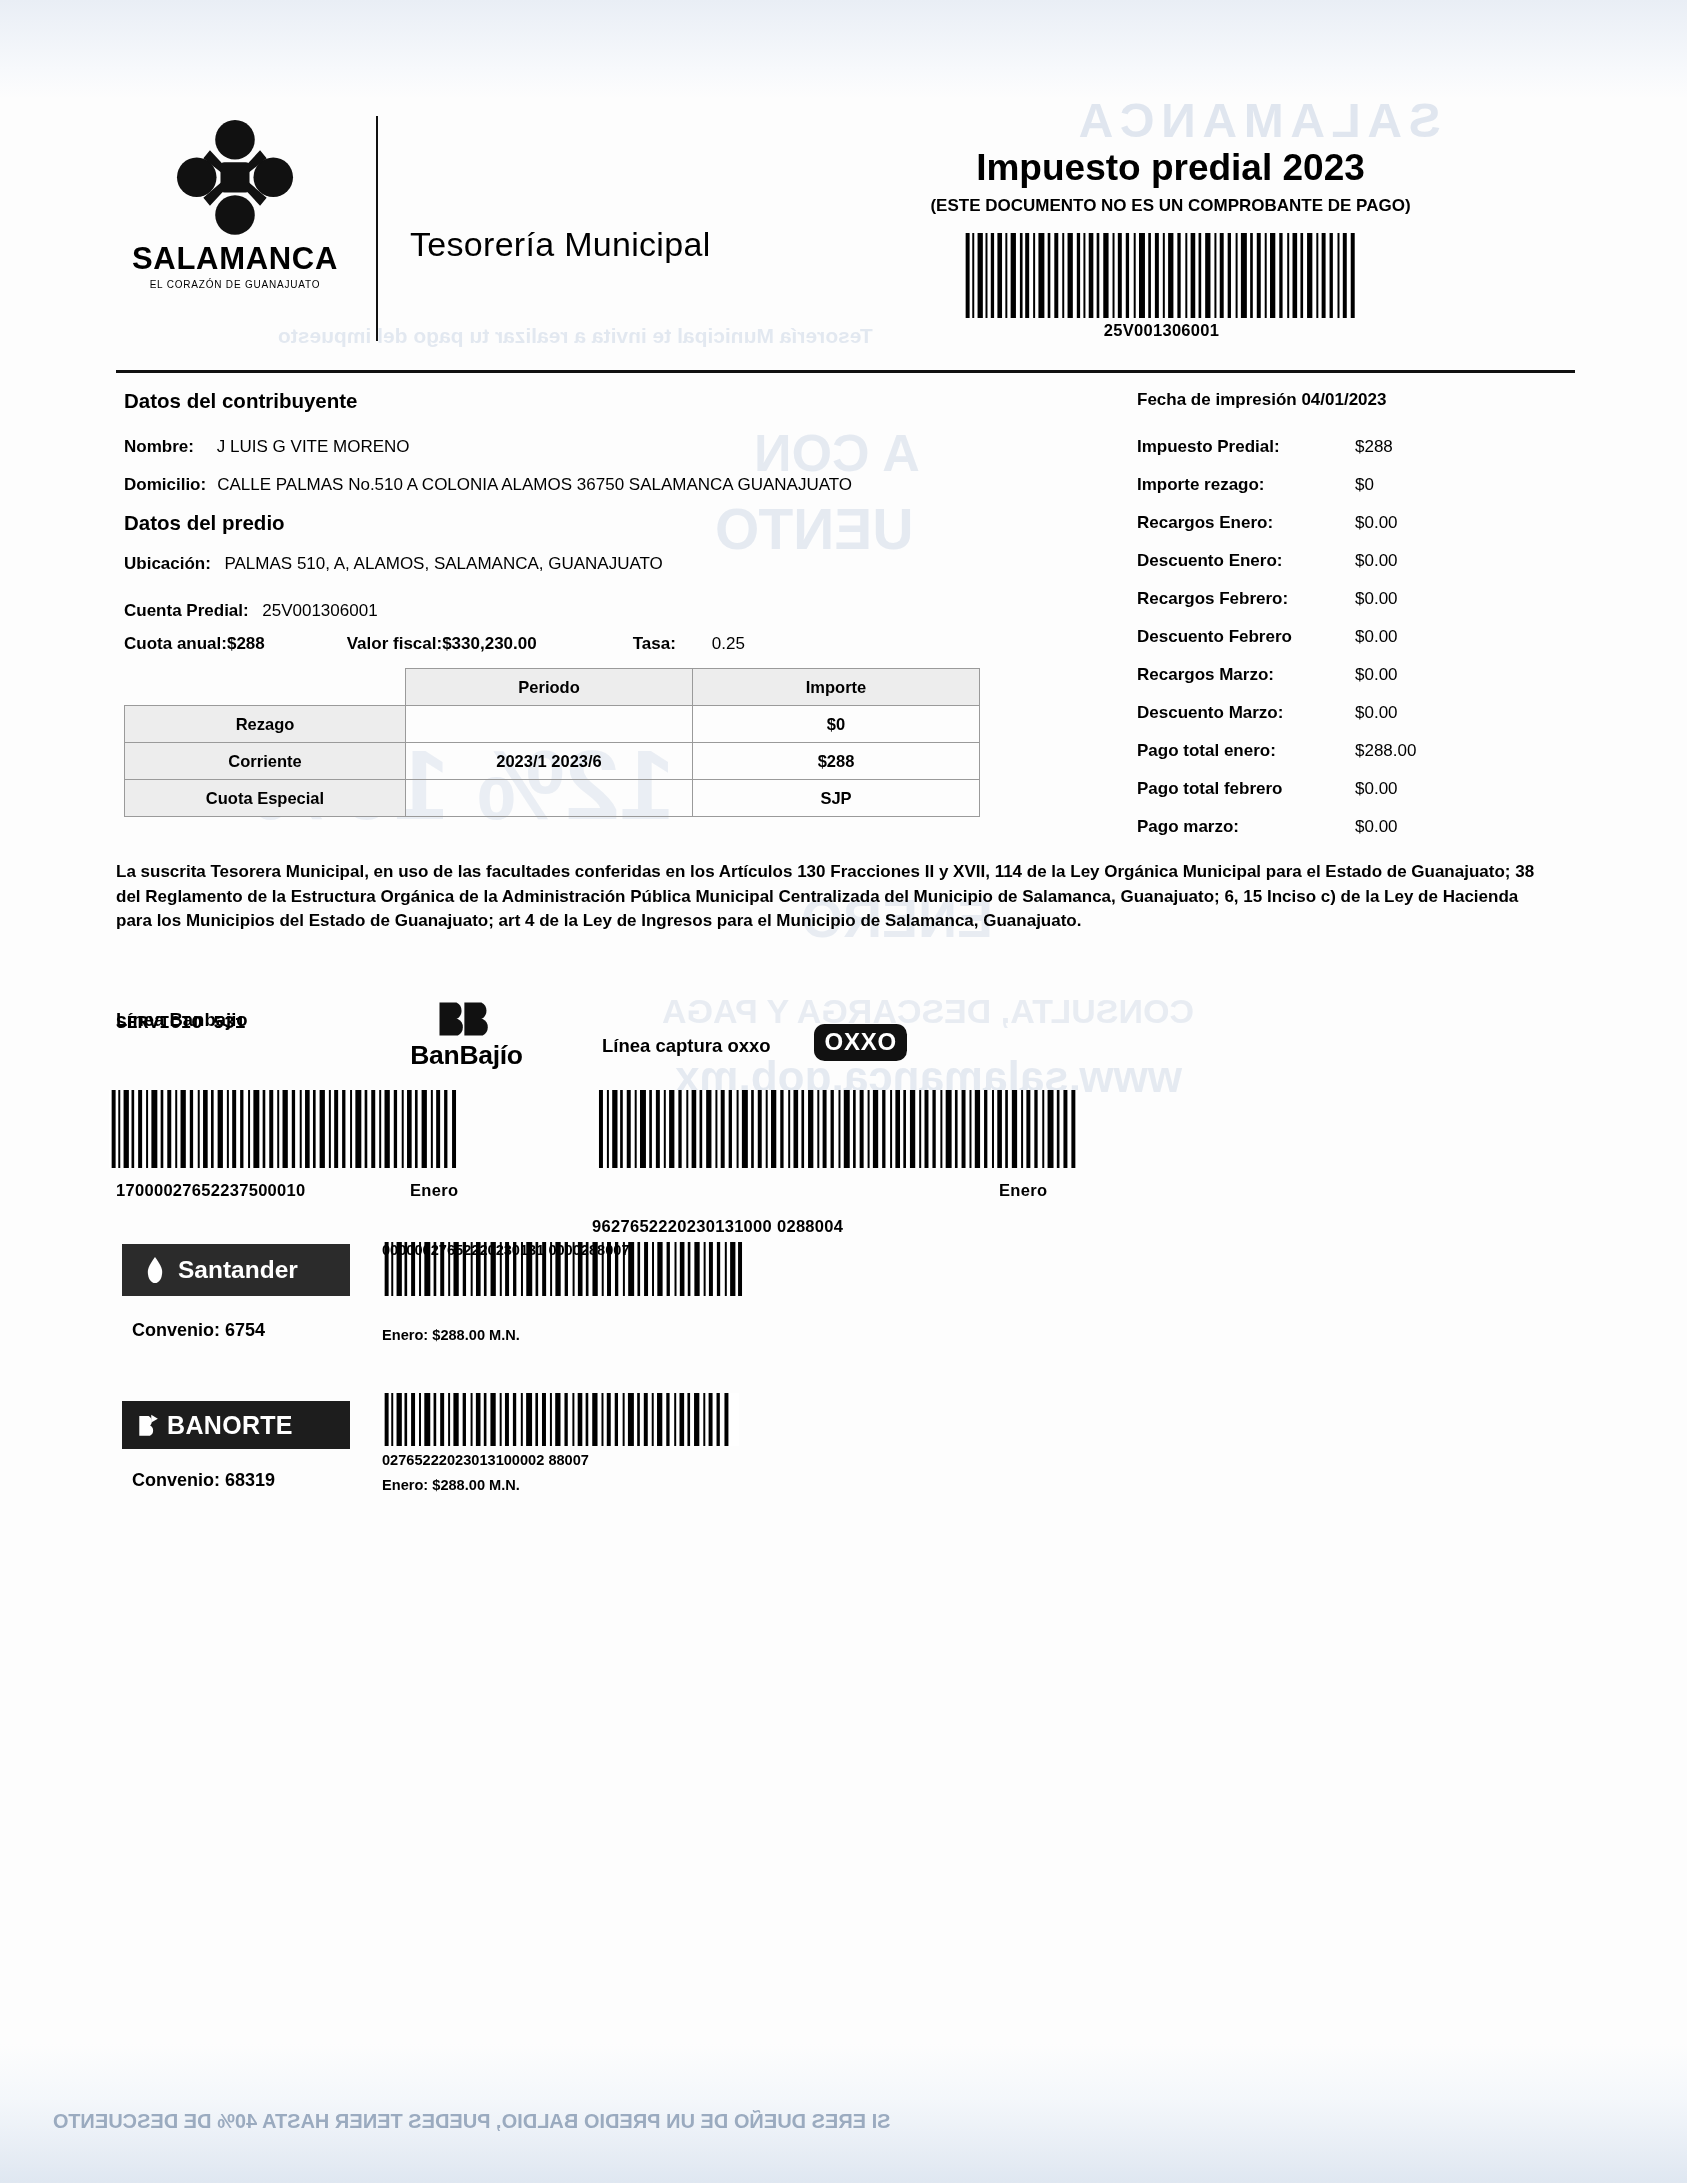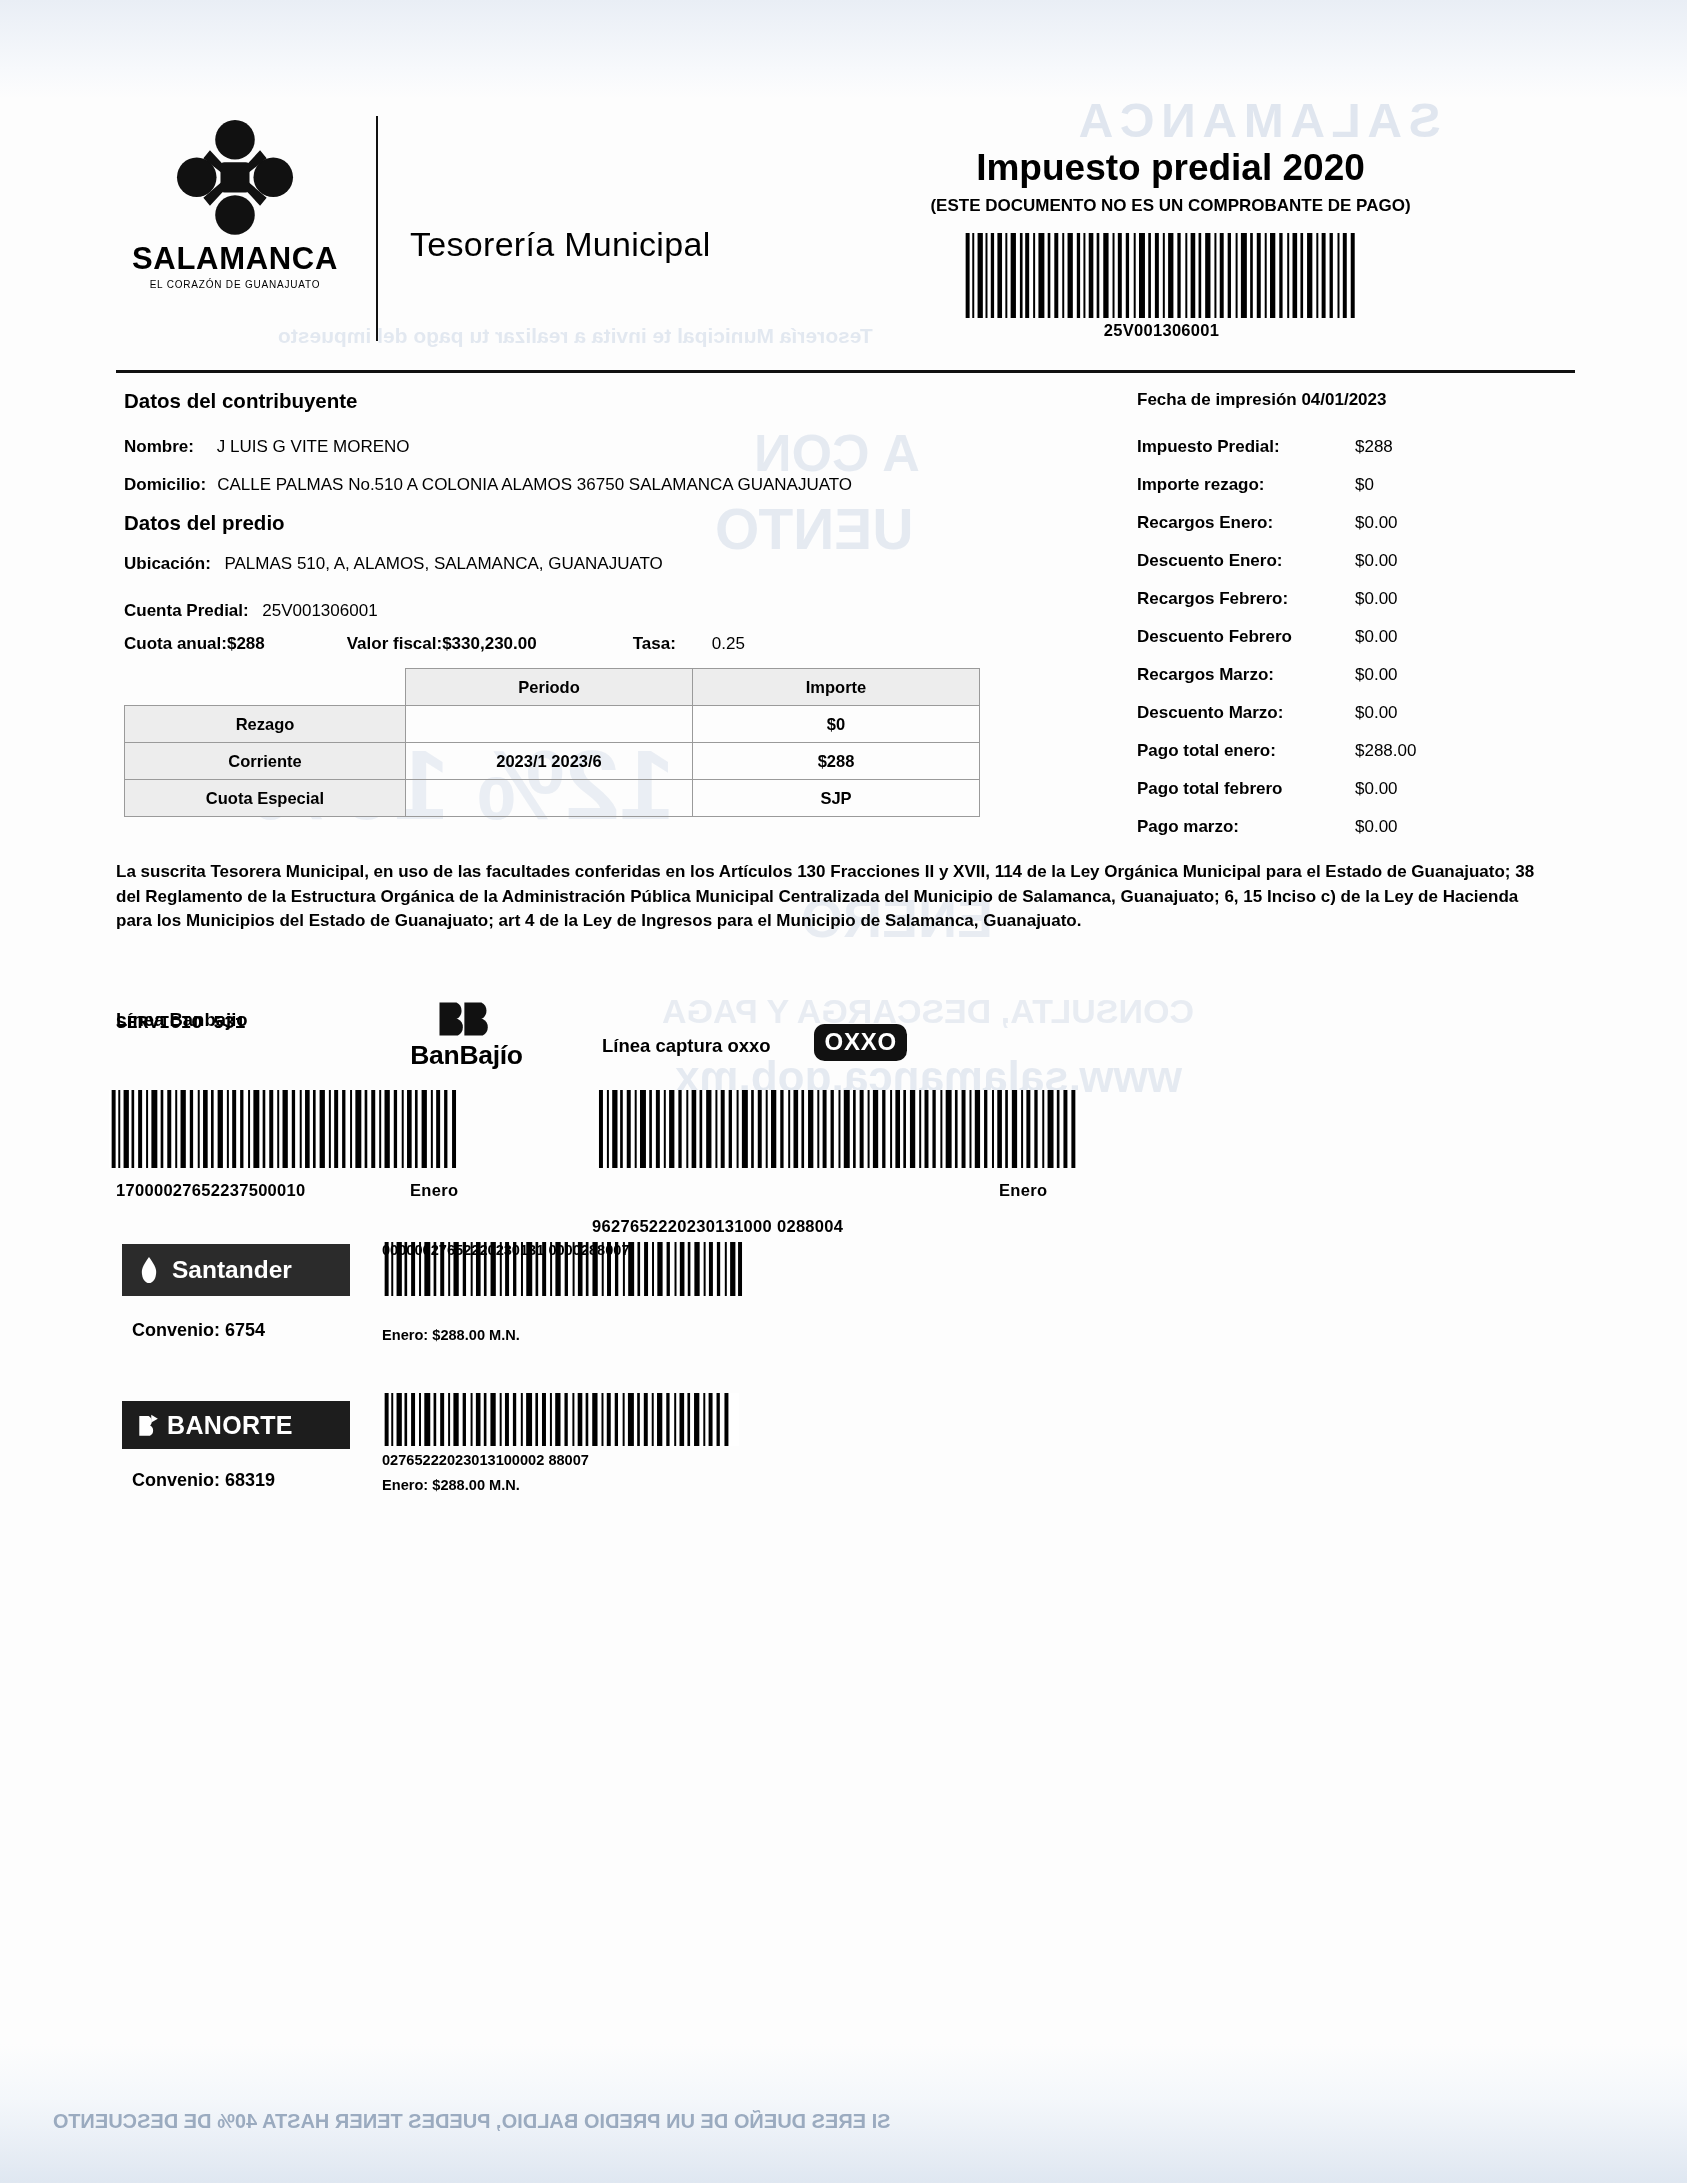--- a/index.html
+++ b/index.html
@@ -115,21 +115,21 @@
   .mono-small { font-size:14.6px; font-weight:bold; }
 
   .banbajio-logo { font-size:26.5px; font-weight:bold; letter-spacing:-0.3px; }
   .oxxo-logo {
     display:inline-block; background:#111; color:#fff; font-weight:bold;
     font-size:24px; padding:4px 10.6px 5.3px; border-radius:10.6px; letter-spacing:0.7px;
   }
   .santander-logo {
     display:flex; align-items:center; gap:8px;
     background:#2b2b2b; color:#fff; width:228px; height:52px;
-    padding-left:12px; box-sizing:border-box;
+    padding-left:18px; box-sizing:border-box;
     font-size:24.5px; font-weight:bold;
   }
   .banorte-logo {
     display:flex; align-items:center; gap:6.6px;
     background:#1d1d1d; color:#fff; width:228px; height:48px;
     padding-left:12px; box-sizing:border-box;
     font-size:25px; font-weight:bold; letter-spacing:0.3px;
   }
 </style>
 </head>
@@ -162,21 +162,21 @@
           <rect x="78" y="70" width="44" height="46" rx="6"></rect>
         </g>
       </svg>
     </div>
     <div class="logo-word">SALAMANCA</div>
     <div class="logo-sub">EL CORAZÓN DE GUANAJUATO</div>
   </div>
   <div class="logo-divider"></div>
   <div class="tesoreria">Tesorería Municipal</div>
 
-  <div class="title-main">Impuesto predial 2020</div>
+  <div class="title-main">Impuesto predial 2023</div>
   <div class="title-sub">(ESTE DOCUMENTO NO ES UN COMPROBANTE DE PAGO)</div>
 
   <div class="bc-top">
     <svg class="barcode" width="397" height="85" viewBox="0 0 300 64" preserveAspectRatio="none" aria-hidden="true">
       <rect width="300" height="64" fill="#fff"></rect>
       <g fill="#000">
         <rect x="2" y="0" width="3" height="64"></rect>
           <rect x="7" y="0" width="1.5" height="64"></rect>
         <rect x="11" y="0" width="4" height="64"></rect>
           <rect x="17" y="0" width="1.5" height="64"></rect>

